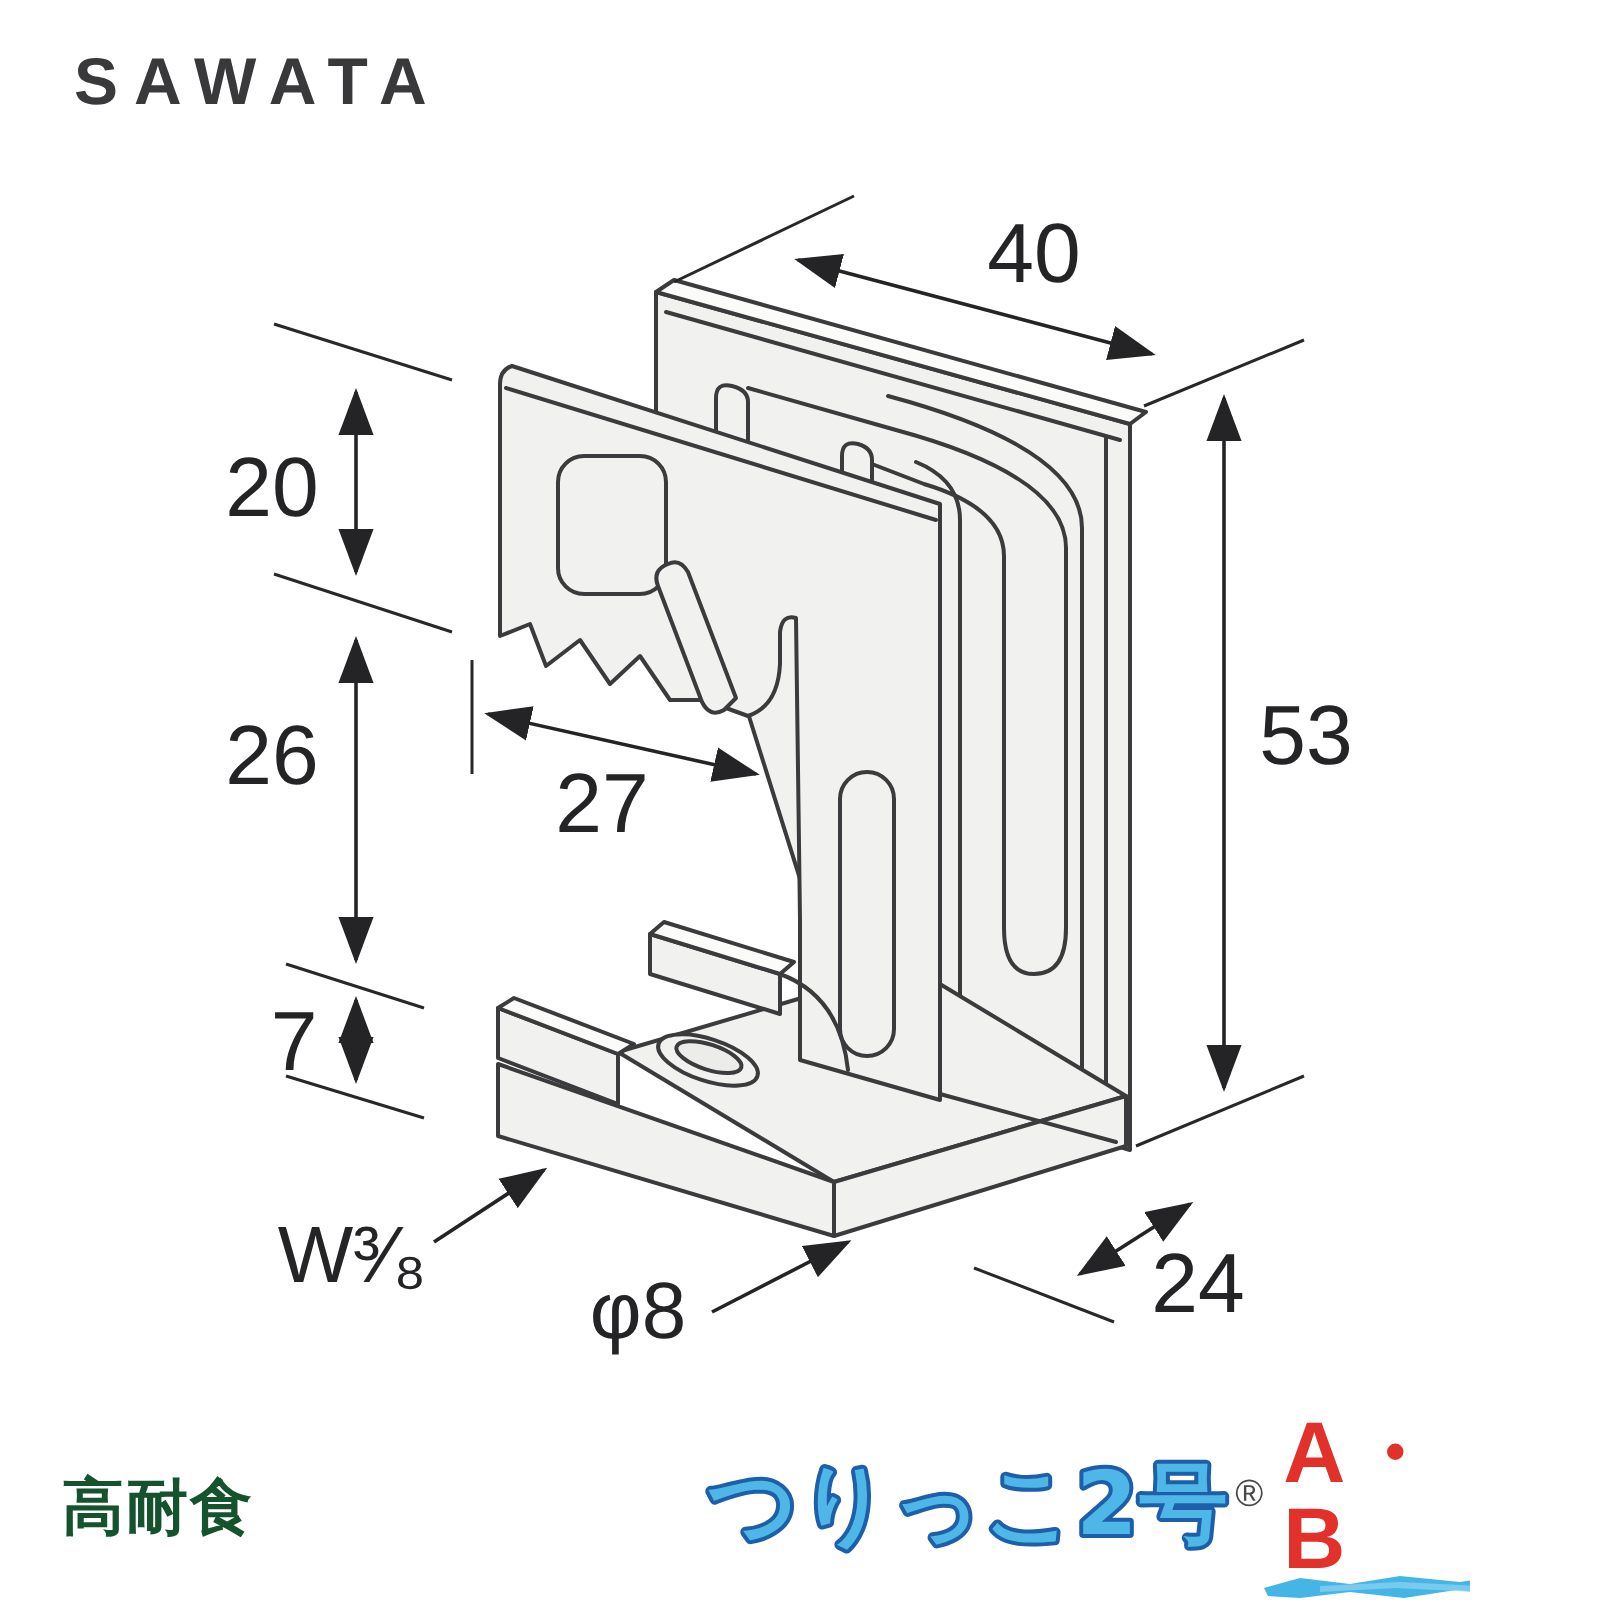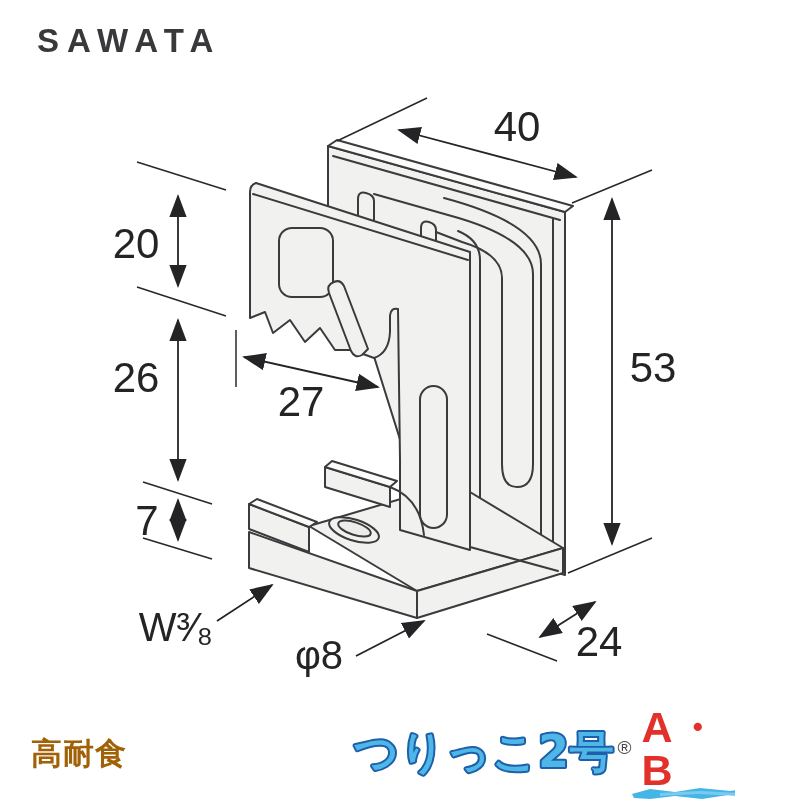--- a/index.html
+++ b/index.html
@@ -4,21 +4,21 @@
 <style>
   html,body{margin:0;padding:0;background:#ffffff;}
   .page{position:relative;width:735px;height:800px;background:#ffffff;overflow:hidden;
         font-family:"Liberation Sans",sans-serif;}
   .logo{position:absolute;left:37px;top:22px;font-family:"Liberation Sans",sans-serif;
         font-weight:bold;font-size:33px;letter-spacing:8px;color:#39393b;}
   .diagram-svg{position:absolute;left:0;top:0;}
   .dim-text{font-family:"Liberation Sans",sans-serif;font-size:42px;fill:#242426;}
   .dim-text-small{font-family:"Liberation Sans",sans-serif;font-size:40px;fill:#242426;}
   .badge{position:absolute;left:31px;top:733px;font-family:"DejaVu Sans",sans-serif;
-         font-weight:bold;font-size:31px;color:#a16207;letter-spacing:1px;}
+         font-weight:bold;font-size:31px;color:#14532d;letter-spacing:1px;}
   .brandline{position:absolute;left:352px;top:706px;display:flex;align-items:center;}
   .regmark{font-size:19px;color:#48484a;margin:0 0 6px 2px;line-height:1;}
   .variant-wrap{position:relative;margin-left:10px;margin-bottom:2px;}
   .variant{font-family:Liberation Sans, sans-serif;font-weight:bold;font-size:43px;
            color:#e2312a;letter-spacing:3px;line-height:1;}
   .brush{position:absolute;left:-12px;bottom:-12px;}
 </style>
 </head>
 <body>
 

